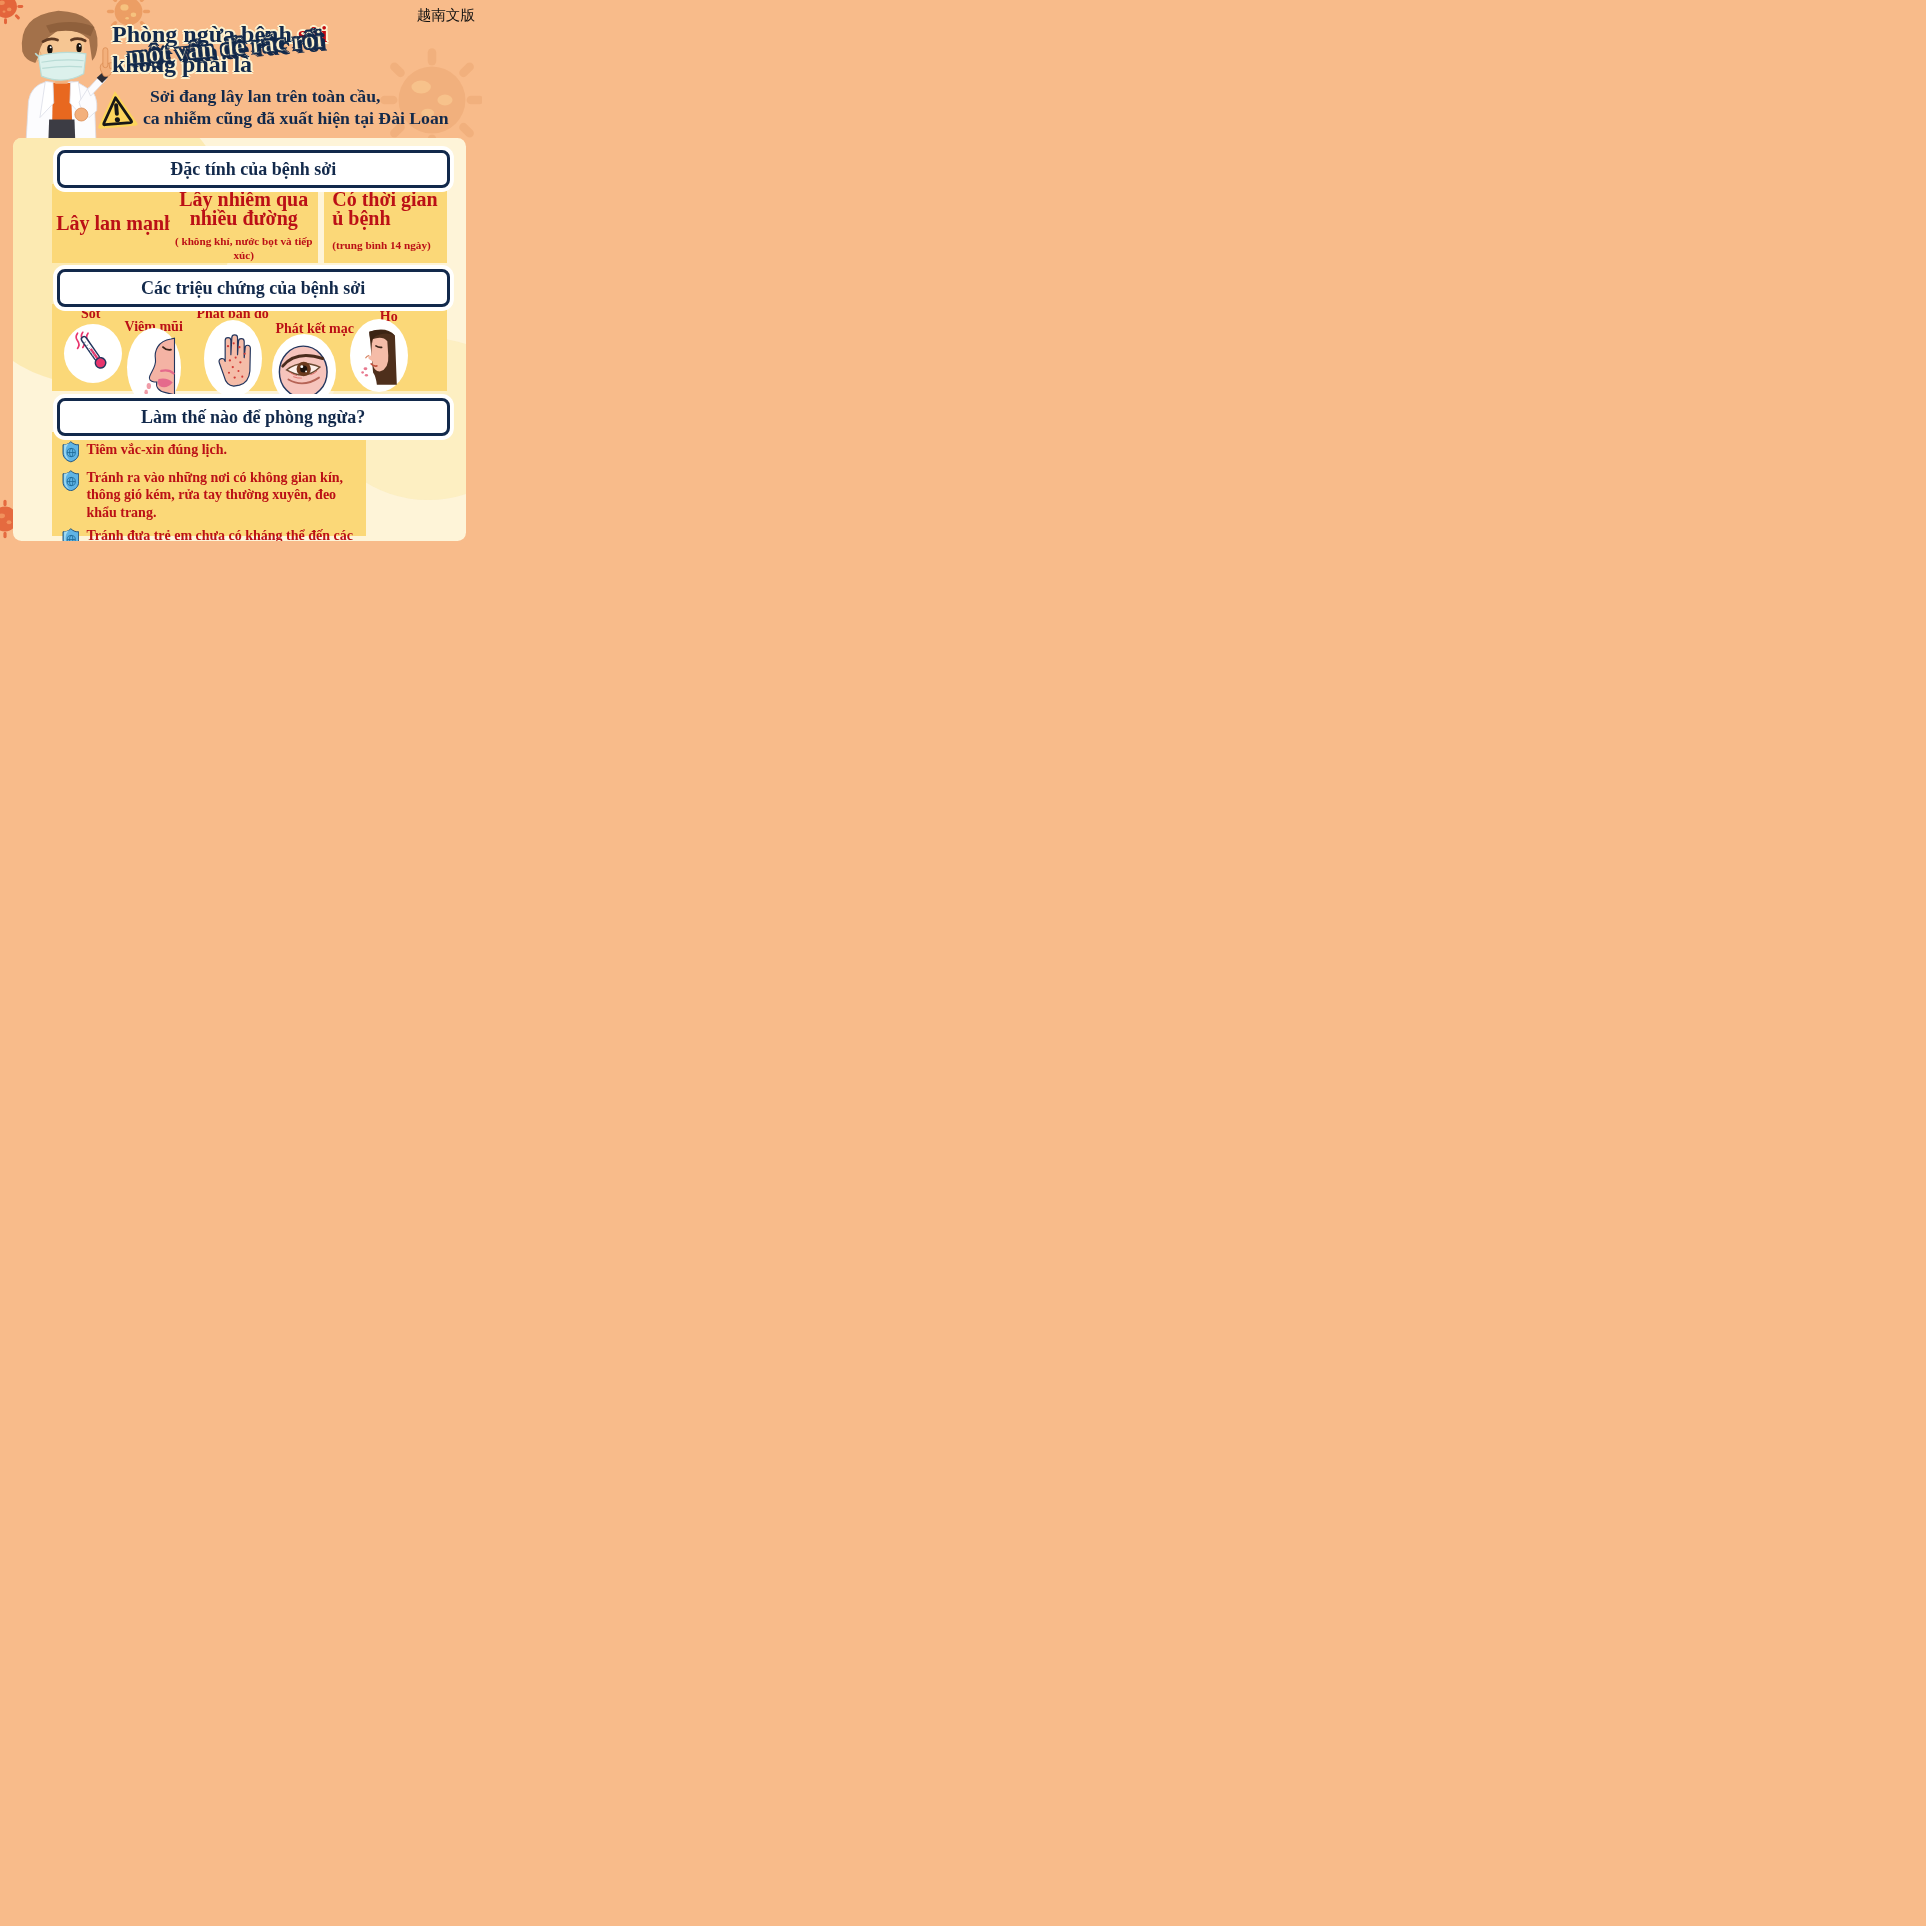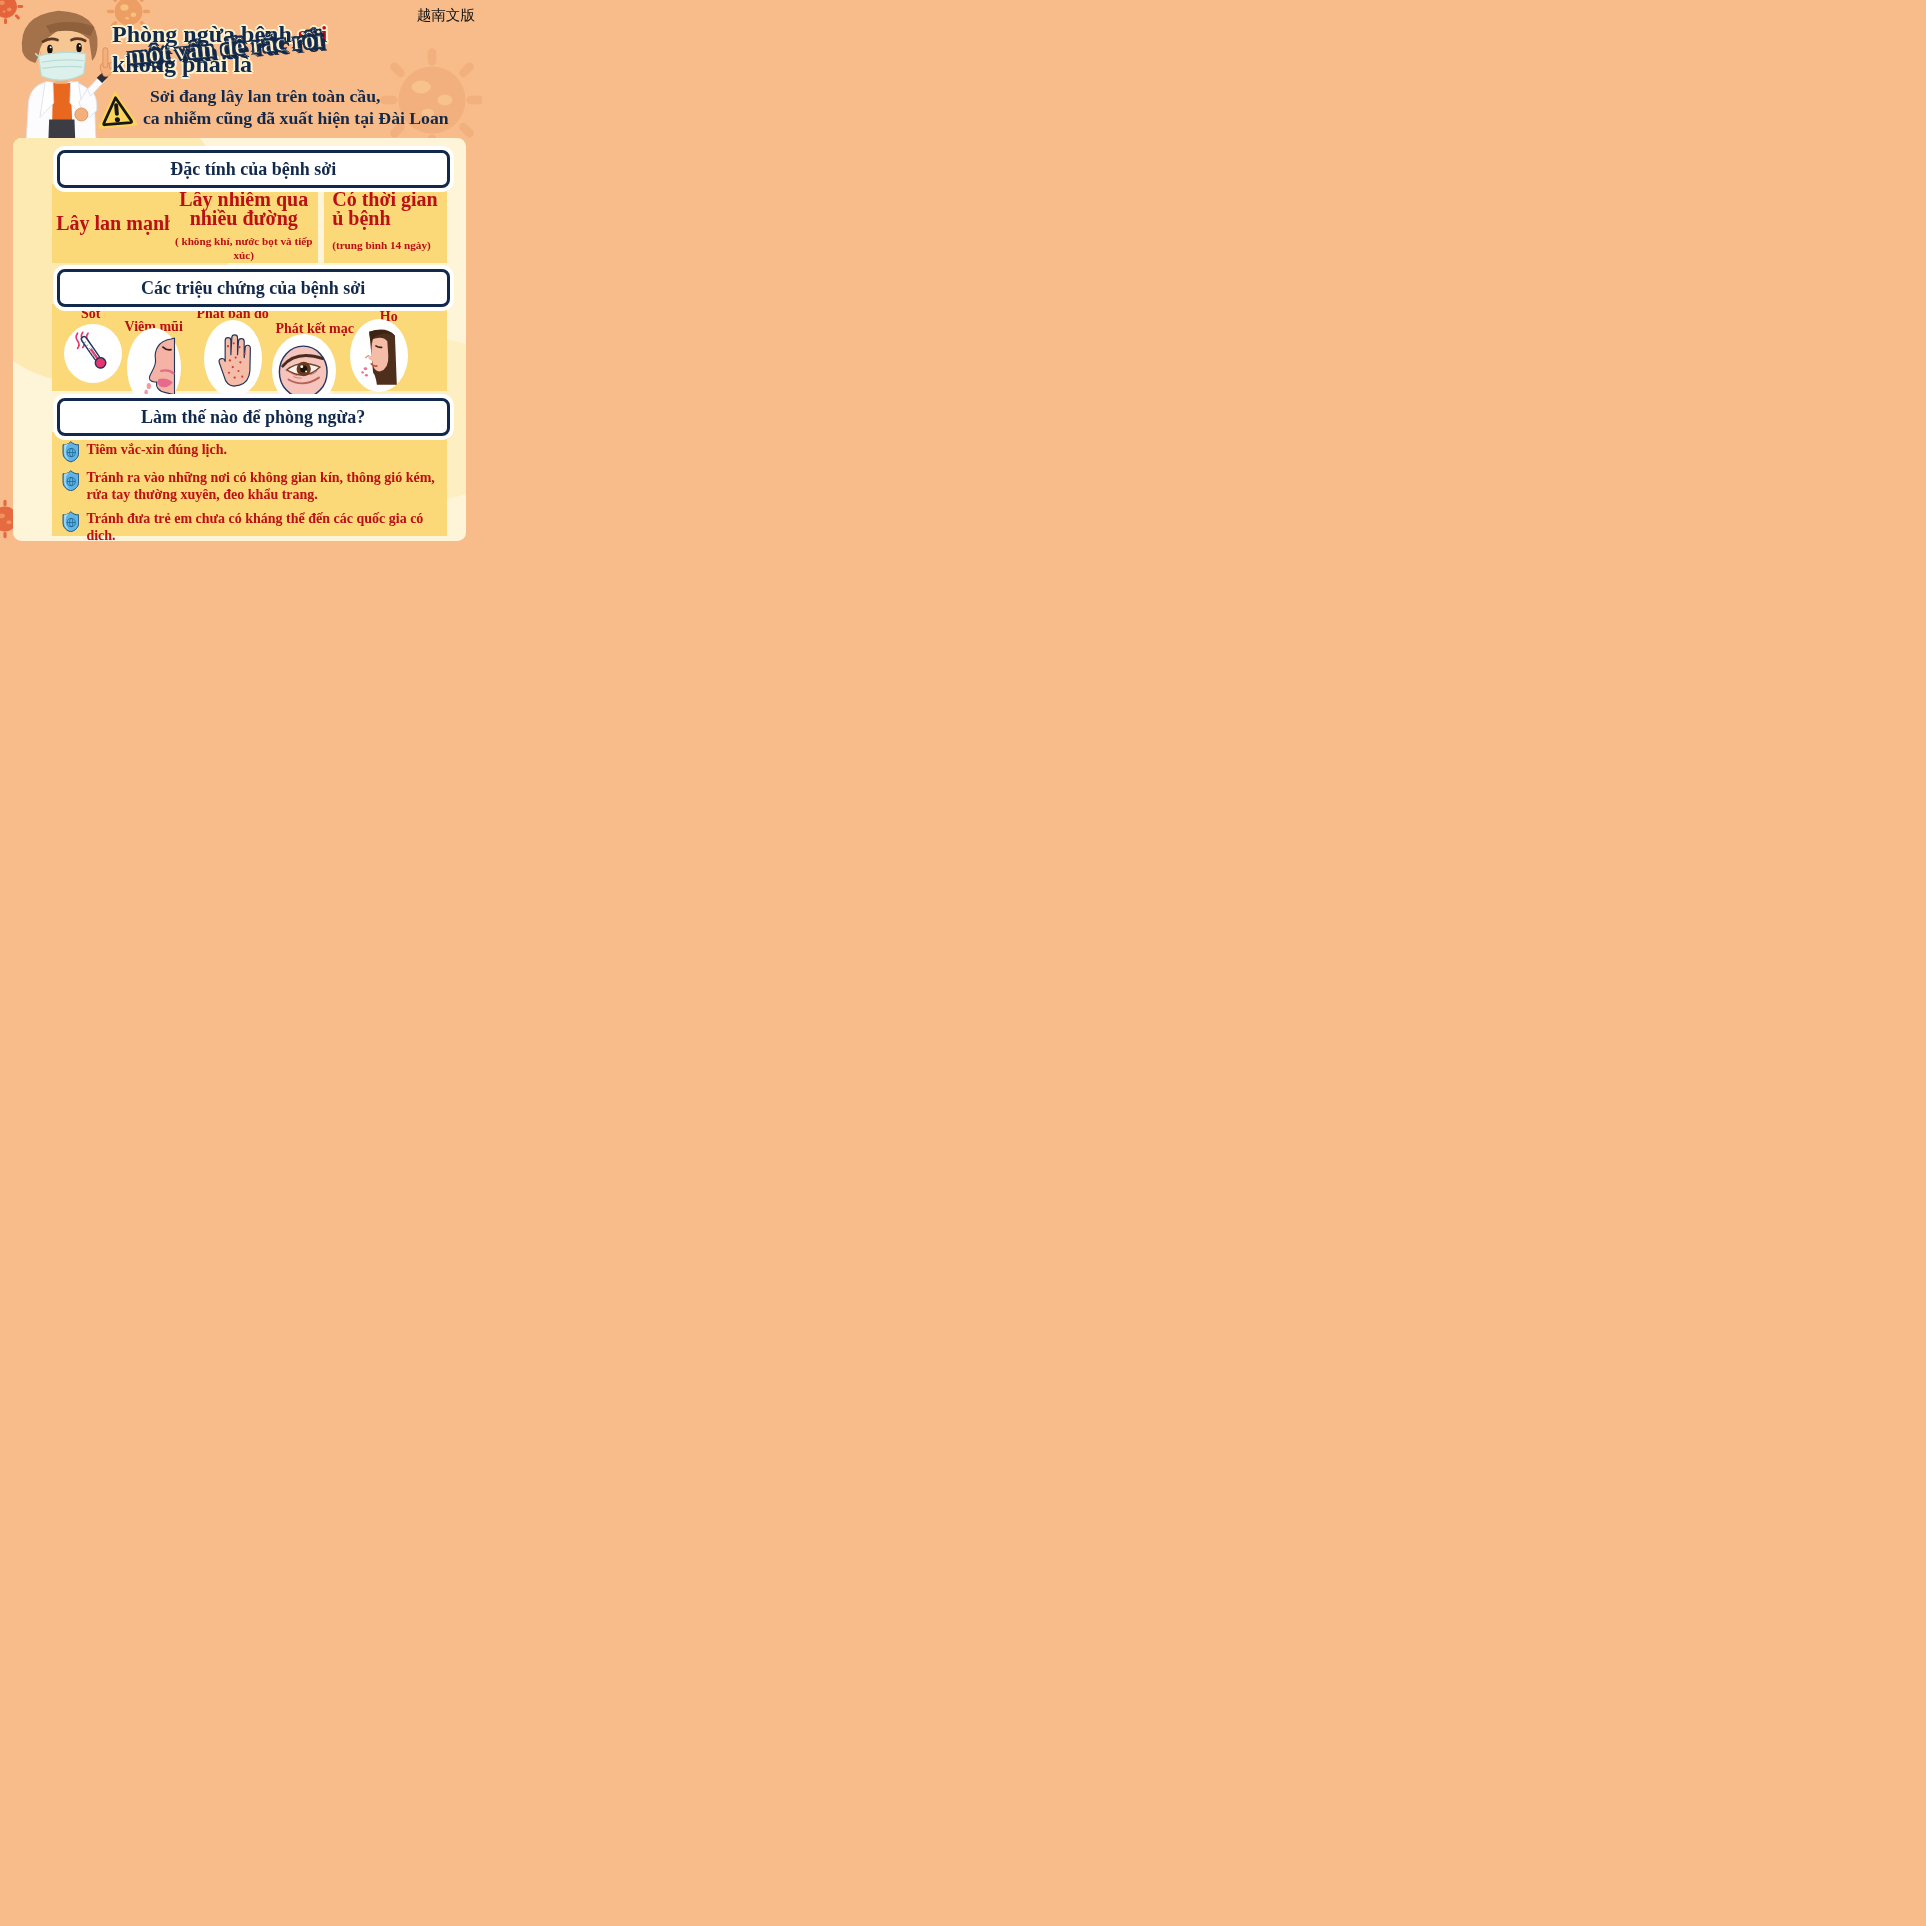--- a/index.html
+++ b/index.html
@@ -94,21 +94,21 @@
     background:#fff; border-radius:50%; z-index:2;
     display:flex; align-items:center; justify-content:center; }
   #sym-circle-1 { left:41px; top:20px;  width:58px; height:59px; }
   #sym-circle-2 { left:102px; top:24px;  width:54px; height:79px; }
   #sym-circle-3 { left:181px; top:16px;  width:58px; height:77px; }
   #sym-circle-4 { left:252px; top:30px;  width:64px; height:73px; }
   #sym-circle-5 { left:327px; top:14.6px;  width:58px; height:73px; }
   .symptom-circle svg { width:82%; height:82%; }
 
   
-  .tips-box { position:absolute; left:39px; top:294px; width:395px; height:104px;
+  .tips-box { position:absolute; left:39px; top:294px; width:314px; height:104px;
     background:#FBD878; z-index:1; padding:8.5px 10px 0 10px; }
   .tip-row { display:flex; margin-bottom:6.2px; }
   .tip-row svg { width:17.7px; height:21.6px; flex:0 0 17.7px; margin-right:7px; margin-top:0.8px; }
   .tip-text { font-size:14px; font-weight:bold; color:#BB1016; line-height:17.3px; }
 </style>
 </head>
 <body>
 
 <svg class="virus" style="--vb:#E25C33;--vs:#F08A54;left:-13px;top:-11.6px;width:37px;height:37px;opacity:.9" viewBox="0 0 100 100">
   <g class="vb">

